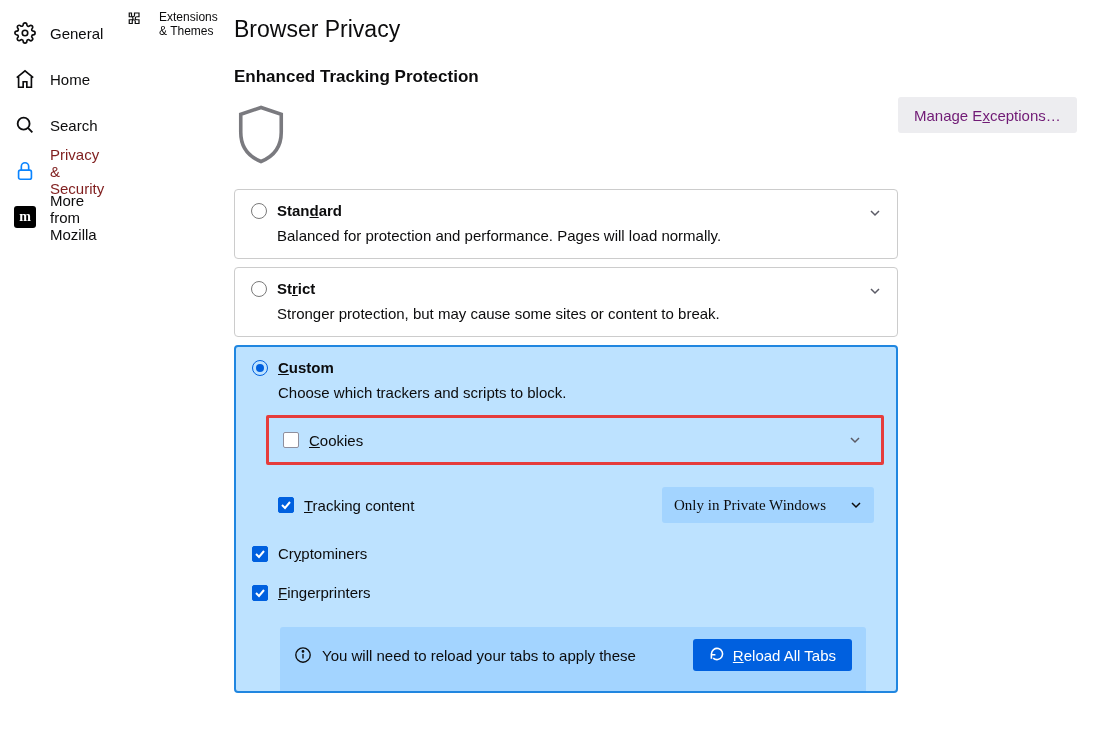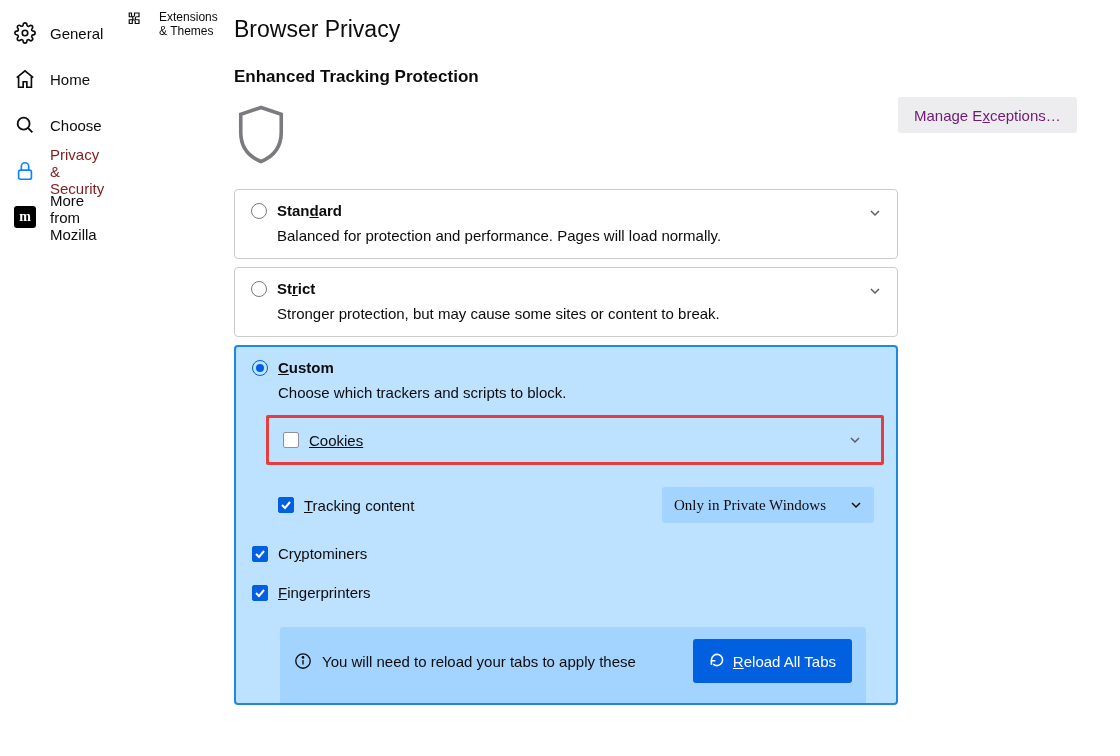--- a/index.html
+++ b/index.html
@@ -202,21 +202,21 @@
     align-items:center;
     justify-content:space-between;
   }
   .info-left { display:flex; align-items:center; gap: 10px; font-size:15px; }
   .info-icon { width:18px; height:18px; display:flex; align-items:center; justify-content:center; }
   .btn-primary {
     background: #0060df;
     color: #fff;
     border:none;
     border-radius:3px;
-    height: 44px;
+    height: 32px;
     padding: 0 16px;
     font-size:15px;
     cursor:pointer;
     display:flex;
     align-items:center;
     gap:8px;
   }
   .btn-primary svg { width:16px; height:16px; }
 
   .mozilla-tile {
@@ -257,21 +257,21 @@
         </span>
         <span class="nav-label">Home</span>
       </div>
       <div class="nav-item">
         <span class="nav-icon">
           <svg viewBox="0 0 24 24" fill="none" stroke="#0c0c0d" stroke-width="2">
               <circle cx="10.5" cy="10.5" r="6.5"></circle>
               <line x1="20" y1="20" x2="15.5" y2="15.5"></line>
             </svg>
         </span>
-        <span class="nav-label">Choose</span>
+        <span class="nav-label">Search</span>
       </div>
       <div class="nav-item active">
         <span class="nav-icon">
           <svg viewBox="0 0 24 24" fill="none" stroke="#0a84ff" stroke-width="1.8">
               <rect x="5" y="11" width="14" height="10" rx="2"></rect>
               <path d="M8 11V7a4 4 0 0 1 8 0v4"></path>
             </svg>
         </span>
         <span class="nav-label">Privacy &amp; Security</span>
       </div>
@@ -344,21 +344,21 @@
       <div class="card custom">
         <div class="card-header">
           <span class="radio-outer checked">
               <span class="radio-inner"></span>
             </span>
           <span class="card-title"><span class="underline-accel">C</span><span>ustom</span></span>
         </div>
         <div class="card-desc">Choose which trackers and scripts to block.</div>
 
         <div class="cookies-row">
-          <div style="display:flex; align-items:center; gap:10px;text-decoration:underline;">
+          <div style="display:flex; align-items:center; gap:10px;">
             <span class="checkbox"></span>
             <span class="opt-label"><span class="underline-accel">C</span><span>ookies</span></span>
           </div>
           <div class="select">
             <svg viewBox="0 0 12 12" fill="none" stroke="#5b5b66" stroke-width="1.5">
                 <path d="M2 4l4 4 4-4"></path>
               </svg>
           </div>
         </div>
 

